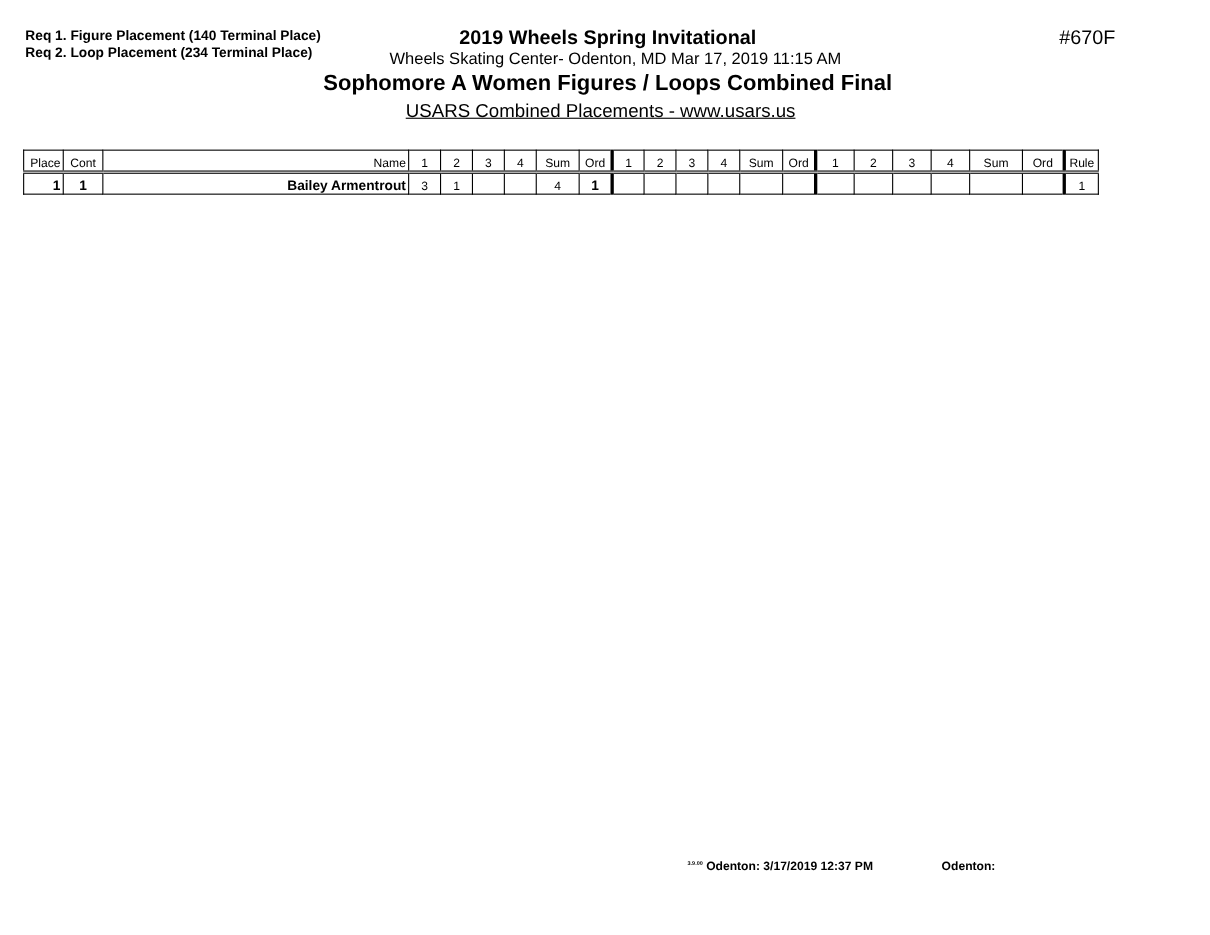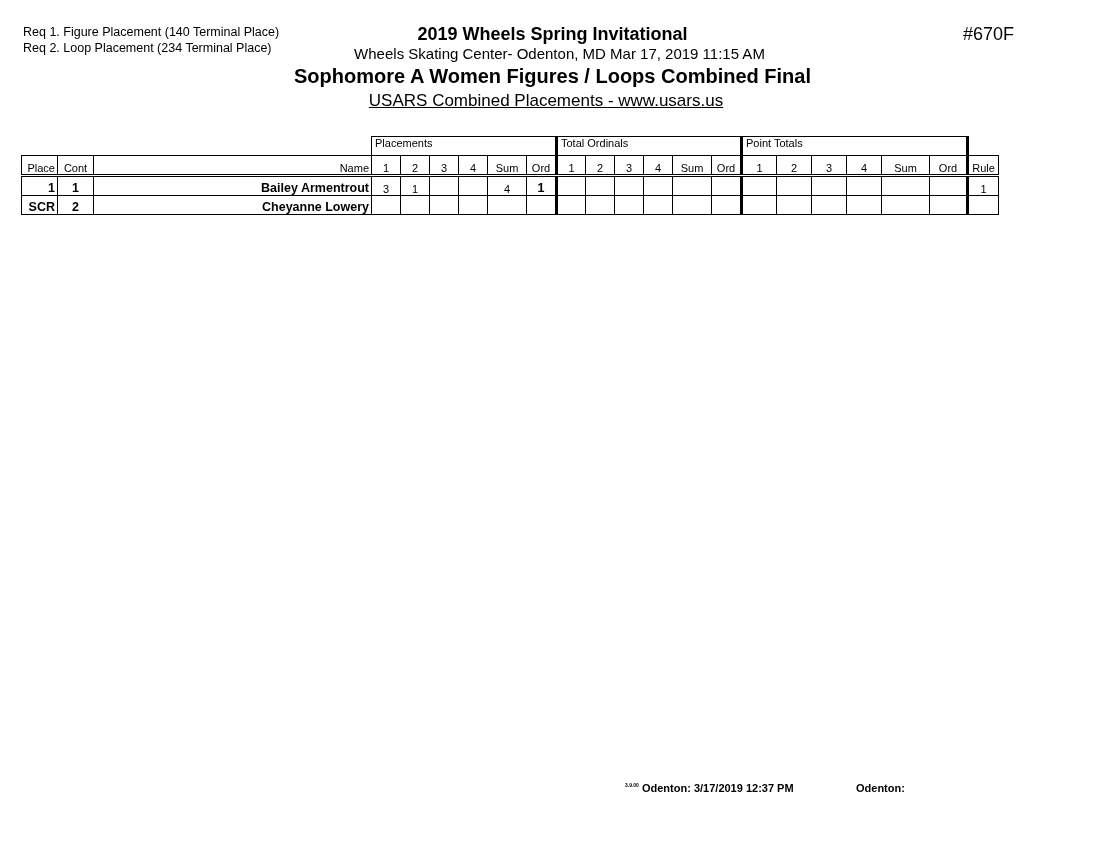--- a/index.html
+++ b/index.html
@@ -1,18 +1,18 @@
 <!DOCTYPE html>
 <html><head>
 <meta charset="utf-8">
 <style>
   html,body{margin:0;padding:0;background:#fff;}
   body{width:1100px;height:850px;position:relative;overflow:hidden;font-family:"Liberation Sans",sans-serif;color:#000;}
   .abs{position:absolute;white-space:nowrap;}
-  .req{font-size:12.5px;font-weight:normal;left:23px;}
+  .req{font-size:12.5px;font-weight:bold;left:23px;}
   .title{font-size:18px;font-weight:bold;left:0;width:1105px;text-align:center;}
   .sub{font-size:15px;left:17px;width:1085px;text-align:center;}
   .event{font-size:20px;font-weight:bold;left:0;width:1105px;text-align:center;}
   .usars{font-size:17px;left:0;width:1092px;text-align:center;text-decoration:underline;}
   .code{font-size:18px;font-weight:normal;left:963px;}
   table{border-collapse:collapse;position:absolute;left:21px;top:136px;font-size:11px;}
   td{border:1px solid #000;height:18px;padding:0 2px;text-align:center;vertical-align:bottom;}
   td.grp{text-align:left;vertical-align:top;height:18px;padding-left:3px;}
   td.blank{border:none;}
   tr.hdr td{border-bottom:3px double #000;}
@@ -52,27 +52,20 @@
       <col style="width:30px">
     <col style="width:35px">
       <col style="width:35px">
       <col style="width:35px">
       <col style="width:35px">
       <col style="width:48px">
       <col style="width:38px">
     <col style="width:31px">
   </colgroup>
   <tbody>
-      <tr>
-    <td class="blank" colspan="3"></td>
-    <td class="grp" colspan="6">Placements</td>
-    <td class="grp thick" colspan="6">Total Ordinals</td>
-    <td class="grp thick" colspan="6">Point Totals</td>
-    <td class="blank thick" style="border-top:none;border-right:none;border-bottom:none"></td>
-  </tr>
   <tr class="hdr">
     <td class="left" style="padding-left:2px">Place</td>
     <td>Cont</td>
     <td class="left">Name</td>
     <td>1</td>
     <td>2</td>
     <td>3</td>
     <td>4</td>
     <td>Sum</td>
     <td>Ord</td>
@@ -107,44 +100,20 @@
     <td></td>
     <td></td>
     <td class="thick"></td>
     <td></td>
     <td></td>
     <td></td>
     <td></td>
     <td></td>
     <td class="thick">1</td>
   </tr>
-  <tr>
-    <td class="left bold" style="padding-left:2px">SCR</td>
-    <td class="bold">2</td>
-    <td class="left bold">Cheyanne Lowery</td>
-    <td></td>
-    <td></td>
-    <td></td>
-    <td></td>
-    <td></td>
-    <td></td>
-    <td class="thick"></td>
-    <td></td>
-    <td></td>
-    <td></td>
-    <td></td>
-    <td></td>
-    <td class="thick"></td>
-    <td></td>
-    <td></td>
-    <td></td>
-    <td></td>
-    <td></td>
-    <td class="thick"></td>
-  </tr>
 </tbody>
   </table>
 
 <div class="abs footer" style="top:782px;left:625px">
   <span class="ver">3.9.00</span>
   <span>Odenton:</span>
   <span>3/17/2019 12:37 PM</span>
 </div>
 <div class="abs footer" style="top:782px;left:856px">Odenton:</div>
 

